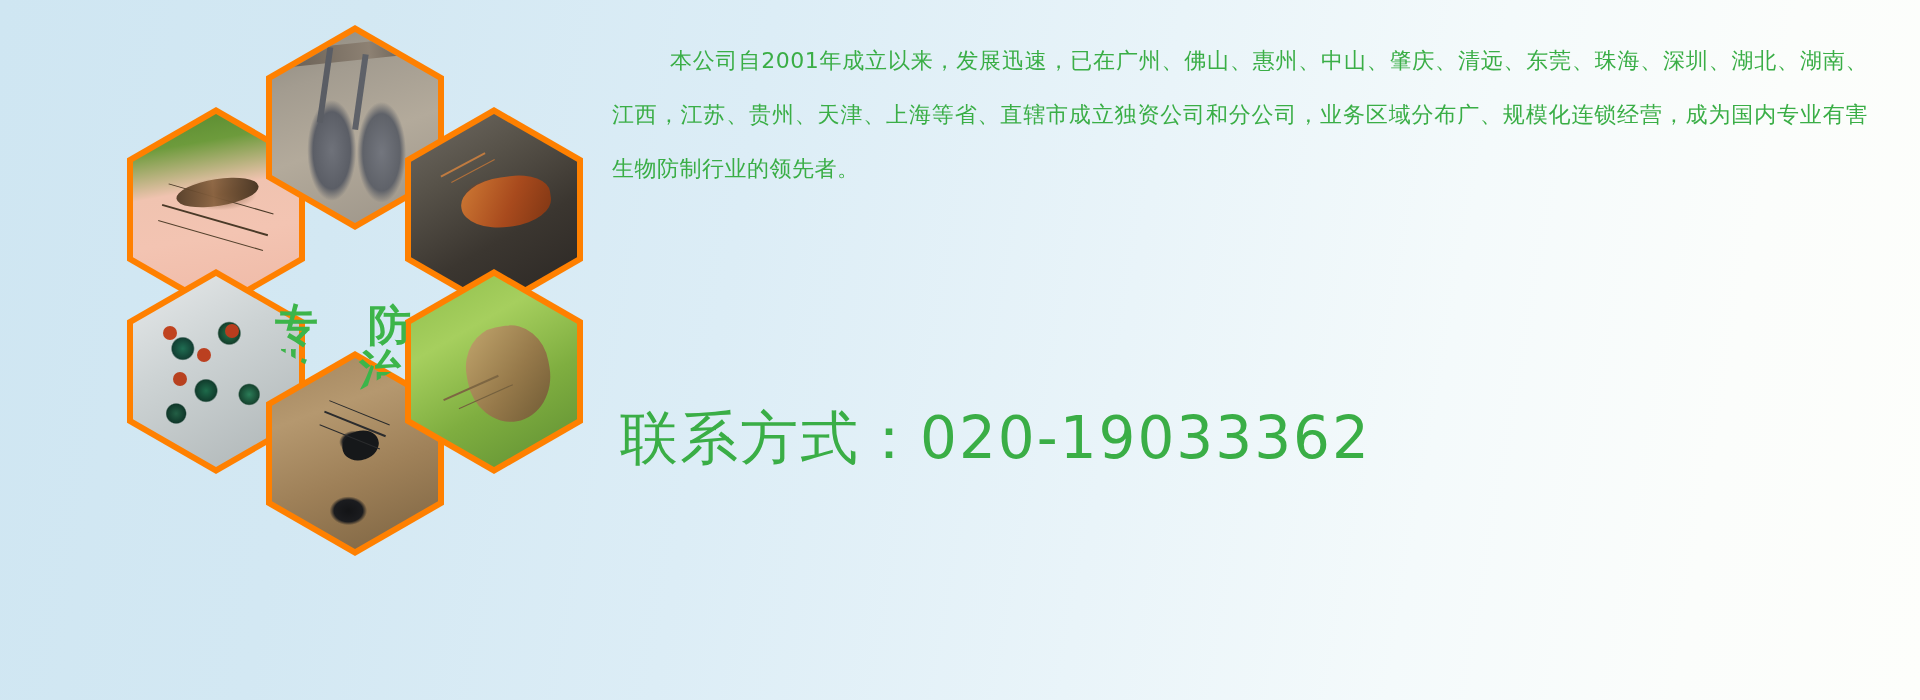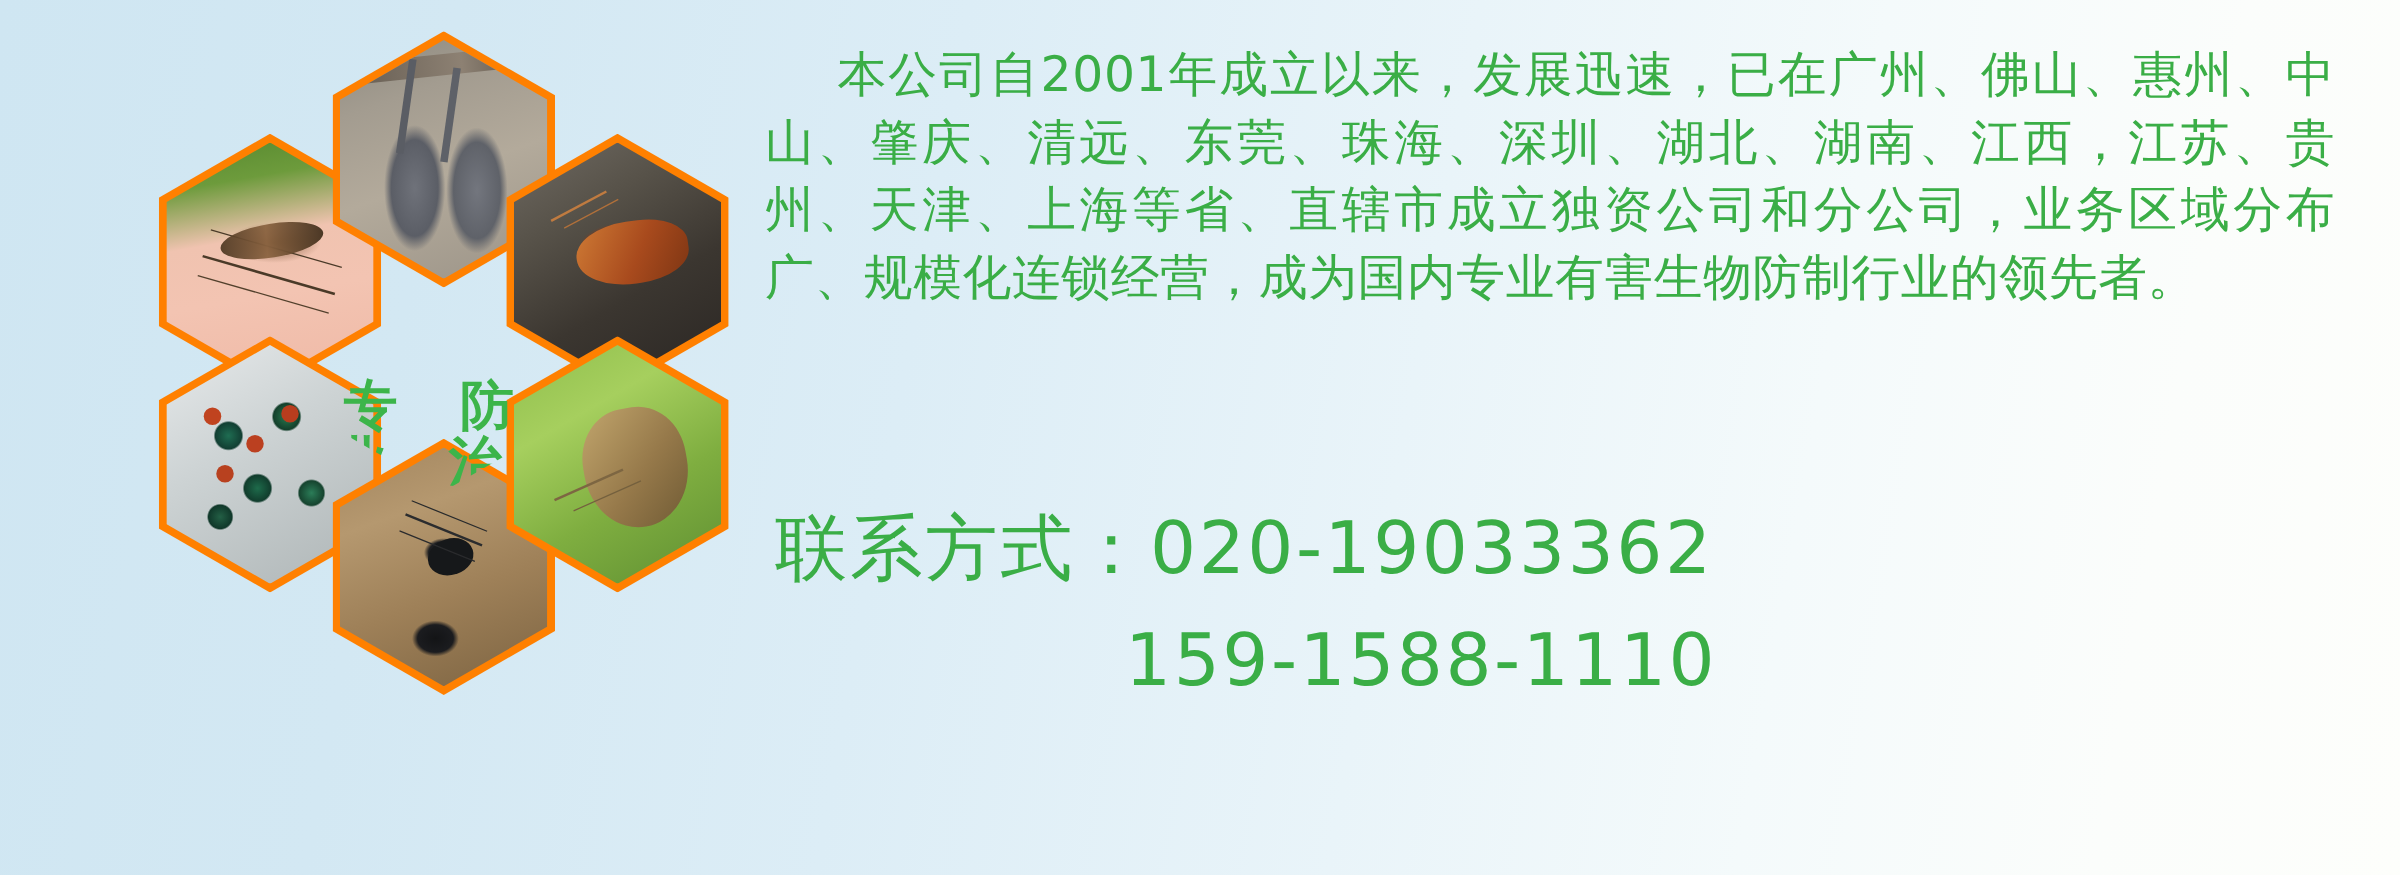--- a/index.html
+++ b/index.html
@@ -131,21 +131,21 @@
   .art.bug::after{
     content:"";position:absolute;left:18%;top:58%;width:36%;height:2px;background:#7d6642;
     transform:rotate(-24deg);box-shadow:10px 14px 0 -0.5px #74603e;
   }
 
   
   #copy{
     position:absolute;left:612px;top:34px;width:1256px;
   }
   #copy p{
-    margin:0;color:#3aae46;font-size:39px;line-height:54px;font-weight:500;
+    margin:0;color:#3aae46;font-size:22px;line-height:54px;font-weight:500;
     letter-spacing:0.5px;text-indent:58px;text-align:justify;
     font-family:"DejaVu Sans","Liberation Sans",sans-serif;
   }
   #contact{
     position:absolute;left:620px;top:400px;width:1260px;
   }
   .contact-line{
     color:#3aae46;font-size:58px;font-weight:500;letter-spacing:2px;white-space:nowrap;
     font-family:"DejaVu Sans","Liberation Sans",sans-serif;
   }
@@ -203,16 +203,15 @@
     </div>
 
   </div>
 
   <div id="copy">
     <p>本公司自2001年成立以来，发展迅速，已在广州、佛山、惠州、中山、肇庆、清远、东莞、珠海、深圳、湖北、湖南、江西，江苏、贵州、天津、上海等省、直辖市成立独资公司和分公司，业务区域分布广、规模化连锁经营，成为国内专业有害生物防制行业的领先者。</p>
   </div>
 
   <div id="contact">
     <div class="contact-line" id="contact-line-1">联系方式：020-19033362</div>
-    <div class="contact-line" id="contact-line-2">159-1588-1110</div>
   </div>
 
 </div>
 
 </body></html>

